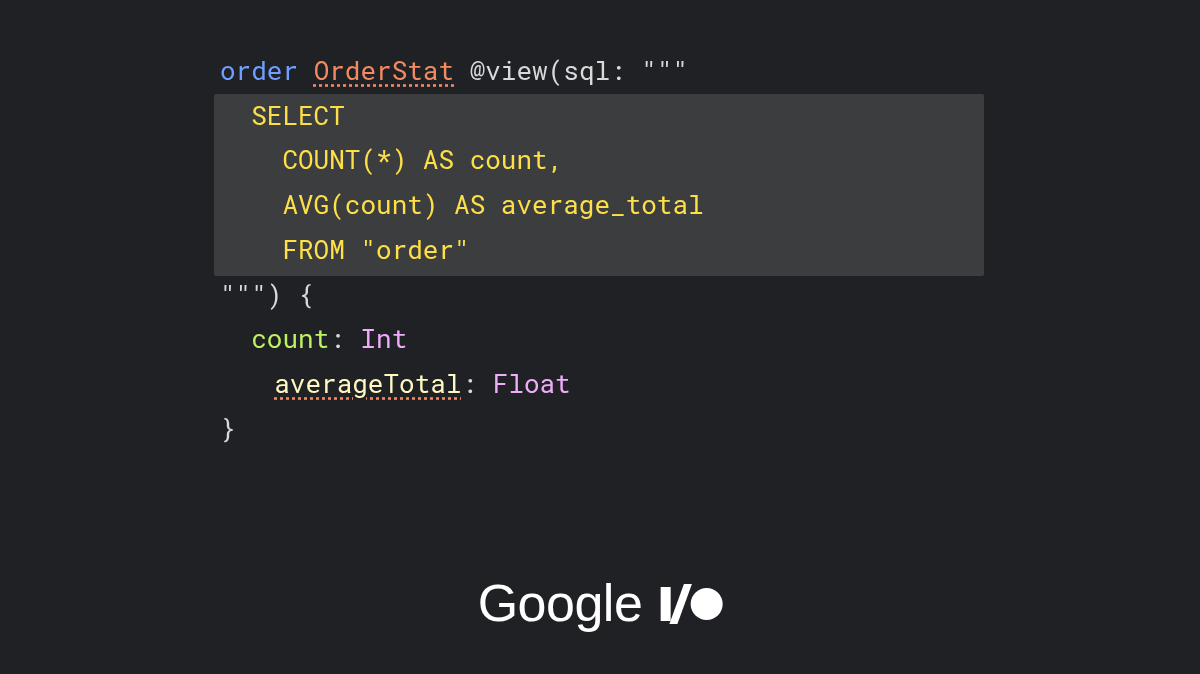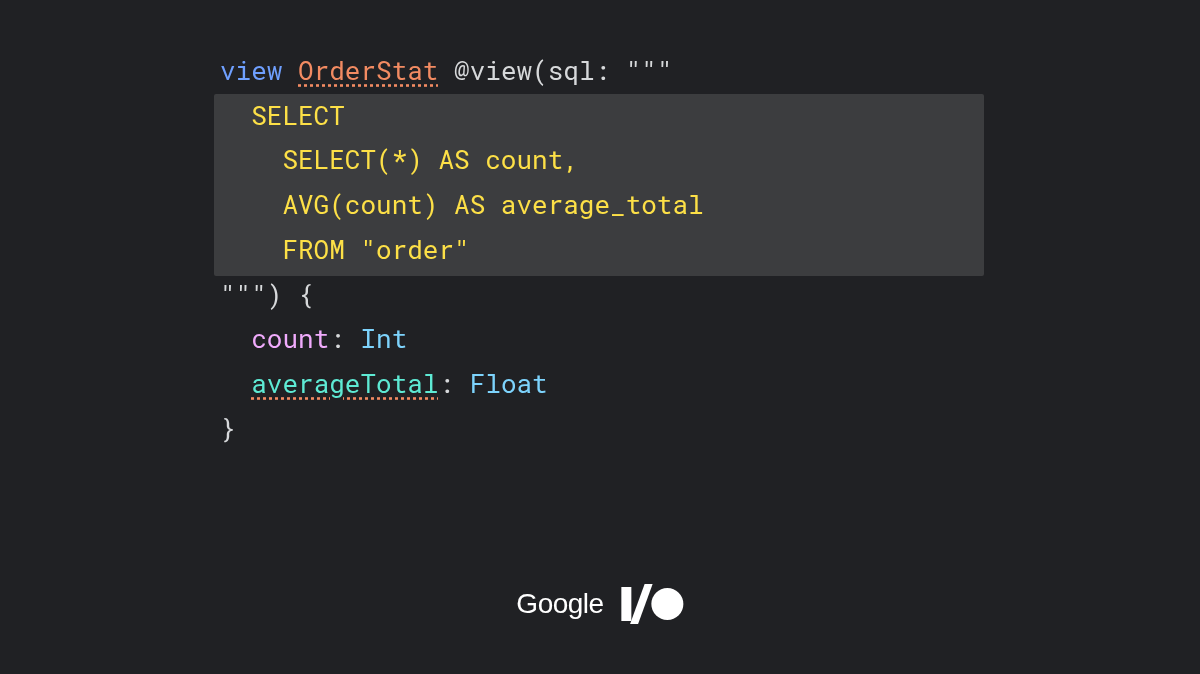--- a/index.html
+++ b/index.html
@@ -35,60 +35,60 @@
     border-radius: 2px;
   }
 
   .code-block span { font-family: inherit; }
 
   .tok-keyword { color: #6fa0ff; }           
   .tok-typename { color: #f28b62; text-decoration: underline dotted #f28b62; text-underline-offset: 4px; } 
   .tok-dir      { color: #d7d9db; }           
   .tok-punc     { color: #d7d9db; }           
   .tok-sql      { color: #fde047; }           
-  .tok-field    { color: #f0abfc; }           
-  .tok-field-u  { color: #5eead4; text-decoration: underline dotted #f28b62; text-underline-offset: 4px; }
-  .tok-type     { color: #7dd3fc; }
+  .tok-field    { color: #bef264; }           
+  .tok-field-u  { color: #fef9c3; text-decoration: underline dotted #f28b62; text-underline-offset: 4px; margin-left: 23px; }
+  .tok-type     { color: #f0abfc; }
 
   .logo {
     position: absolute;
     left: 50%;
     transform: translateX(-50%);
     bottom: 48px;
     height: 44px;
     display: flex;
     align-items: center;
     gap: 18px;
     color: #ffffff;
   }
   .google-word {
     font-family: "Product Sans", "Google Sans", Arial, sans-serif;
-    font-size: 28px;
+    font-size: 52px;
     font-weight: 500;
     letter-spacing: -0.5px;
     color: #ffffff;
   }
   .io-mark { display: flex; align-items: center; gap: 6px; }
   .io-bar  { width: 10px; height: 34px; background: #fff; }
   .io-slash{
     width: 8px; height: 40px; background:#fff;
     transform: skewX(-20deg);
   }
   .io-circle { width: 32px; height: 32px; border-radius: 50%; background:#fff; }
 </style>
 </head>
 <body>
 
 <div class="slide">
 
   <div class="highlight-box"></div>
 
-  <div class="code-block"><span><span class="tok-keyword">view</span> <span class="tok-typename">OrderStat</span><span class="tok-dir"> @view(sql: """</span></span>
+  <div class="code-block"><span><span class="tok-keyword">order</span> <span class="tok-typename">OrderStat</span><span class="tok-dir"> @view(sql: """</span></span>
 <span class="tok-sql">  SELECT</span>
-<span class="tok-sql">    SELECT(*) AS count,</span>
+<span class="tok-sql">    COUNT(*) AS count,</span>
 <span class="tok-sql">    AVG(count) AS average_total</span>
 <span class="tok-sql">    FROM "order"</span>
 <span class="tok-punc">""") {</span>
 <span>  <span class="tok-field">count</span><span class="tok-punc">: </span><span class="tok-type">Int</span></span>
 <span>  <span class="tok-field-u">averageTotal</span><span class="tok-punc">: </span><span class="tok-type">Float</span></span>
 <span class="tok-punc">}</span></div>
 
   <div class="logo">
     <span class="google-word">Google</span>
     <span class="io-mark">

